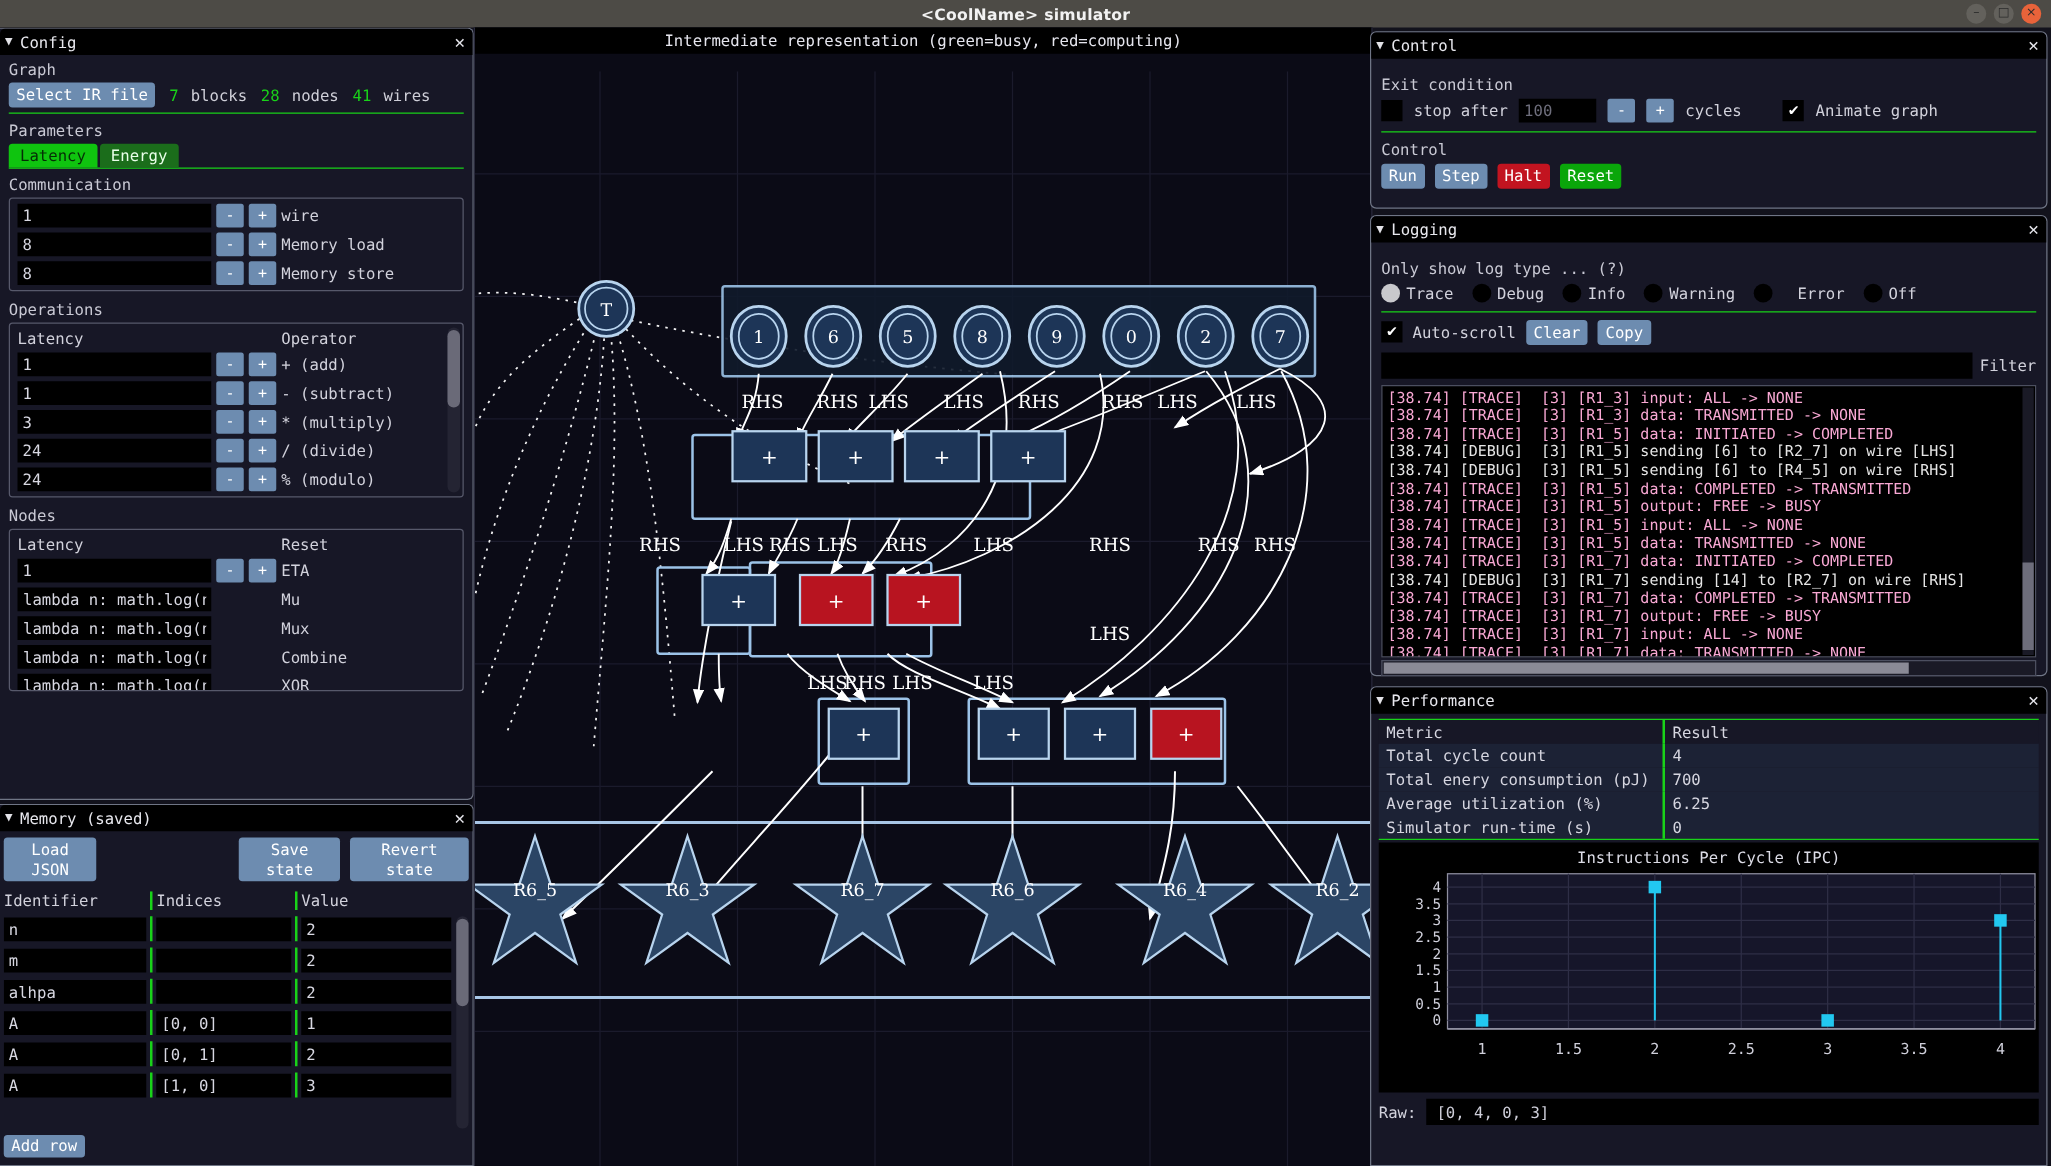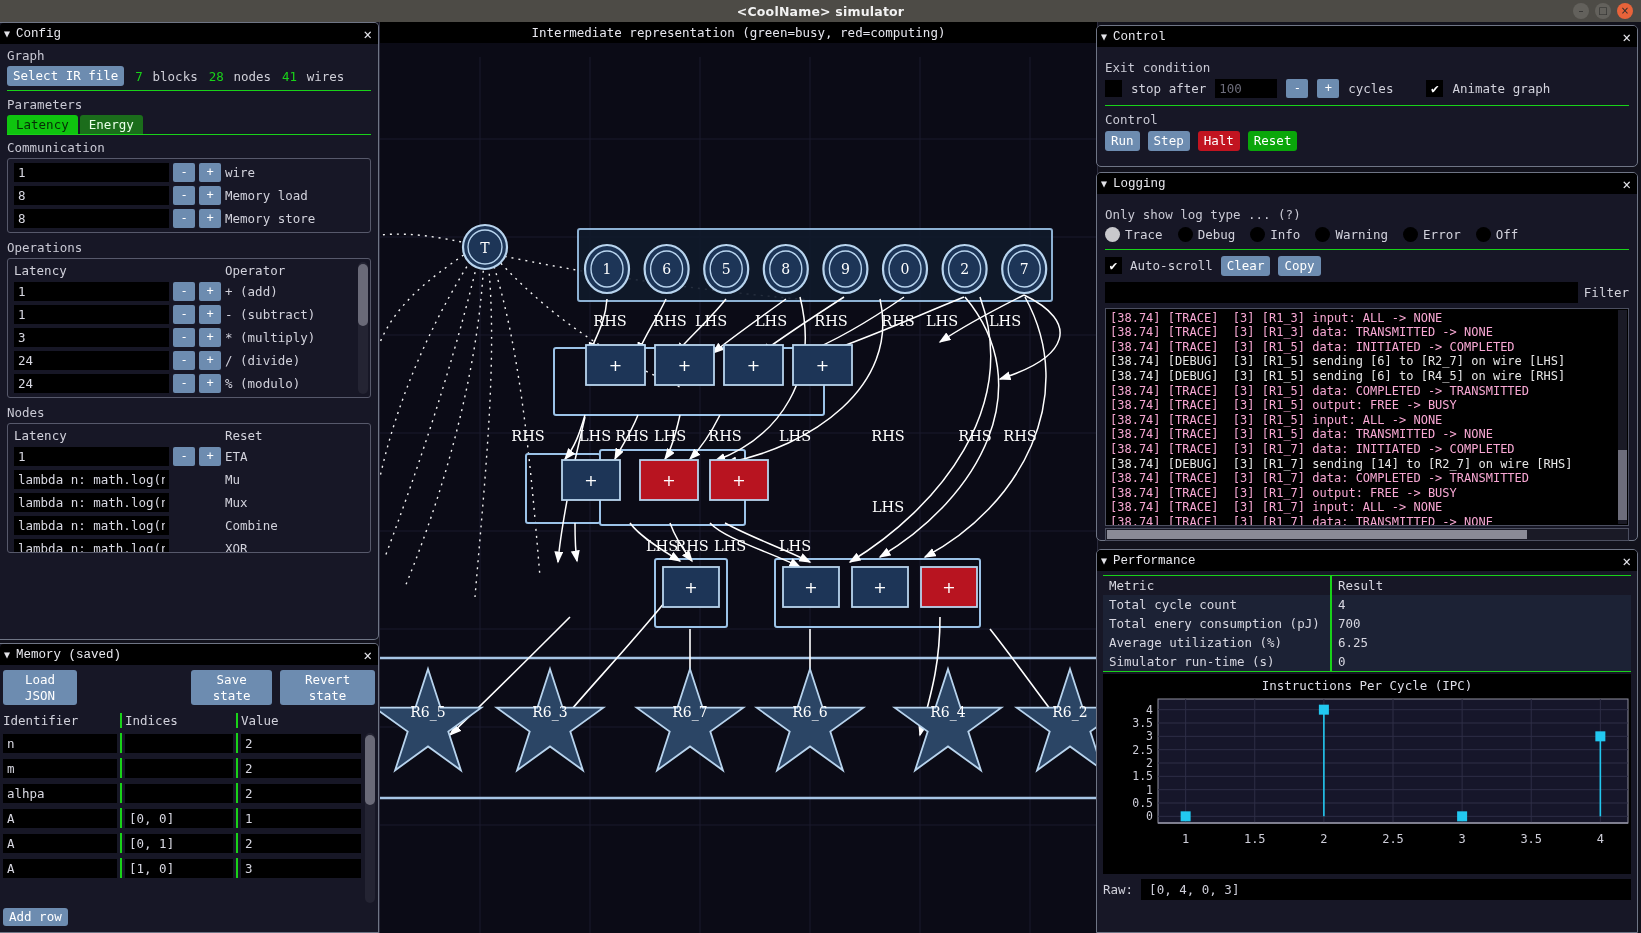--- a/index.html
+++ b/index.html
@@ -37,21 +37,21 @@
     background: #171726;
     border: 1px solid #6f7585;
     border-radius: 5px;
   }
   .panel-head {
     height: 21px; background: #000000;
     display: flex; align-items: center; padding: 0 4px;
     border-radius: 4px 4px 0 0;
   }
   .panel-head .caret { color: #e3e3e8; font-size: 10px; margin-right: 6px; }
-  .panel-head .ptitle { color: #e8e8ee; font-size: 12.5px; font-family: Liberation Mono, monospace; }
+  .panel-head .ptitle { color: #e8e8ee; font-size: 12.5px; }
   .panel-head .pclose { margin-left: auto; color: #e8e8ee; font-size: 14px; line-height: 1; padding-right: 2px; }
 
   .sect-label { color: #c9c9d4; font-size: 12.5px; }
   .grn-rule { height: 1px; background: #19d219; }
 
   .btn {
     background: #6d8cb0; color: #ffffff; border: none; border-radius: 3px;
     font-family: "DejaVu Sans Mono", monospace; font-size: 12.5px;
     padding: 2px 6px; cursor: pointer; line-height: 1.25;
   }
@@ -647,21 +647,21 @@
             <span class="plabel">Debug</span>
           </span>
           <span style="display: flex; align-items: center; gap: 5px; margin-right: 9px;">
             <span class="radio"></span>
             <span class="plabel">Info</span>
           </span>
           <span style="display: flex; align-items: center; gap: 5px; margin-right: 9px;">
             <span class="radio"></span>
             <span class="plabel">Warning</span>
           </span>
-          <span style="display: flex; align-items: center; gap: 5px; margin-right: 9px;">
+          <span style="display: flex; align-items: center; gap: 20px; margin-right: 9px;">
             <span class="radio"></span>
             <span class="plabel">Error</span>
           </span>
           <span style="display: flex; align-items: center; gap: 5px; margin-right: 9px;">
             <span class="radio"></span>
             <span class="plabel">Off</span>
           </span>
         </div>
       <div class="grn-rule" style="margin:7px 0 6px"></div>
       <div style="display:flex;align-items:center;gap:8px">

